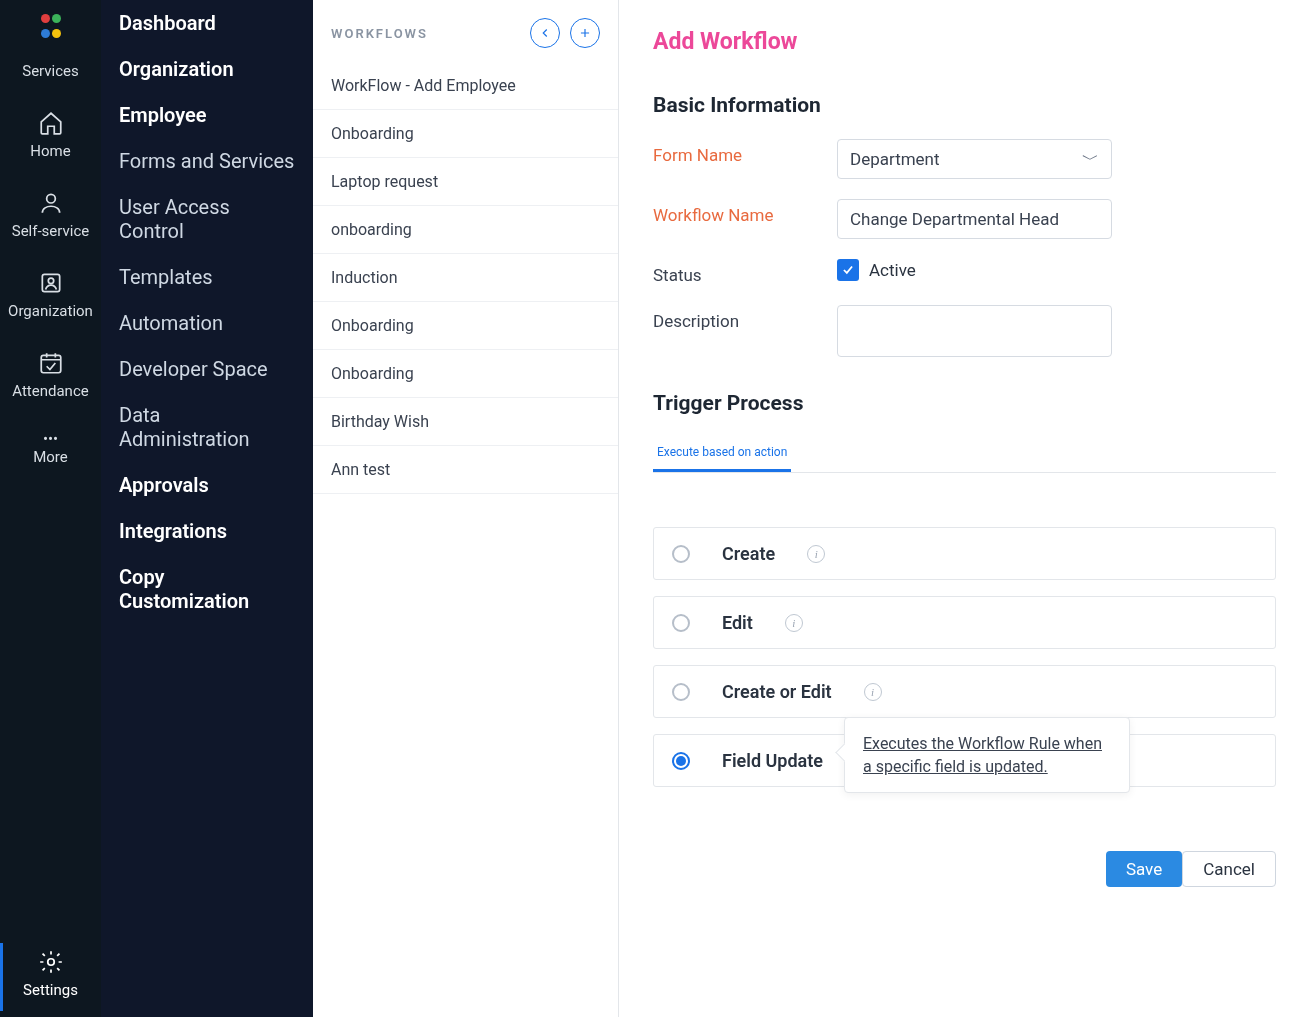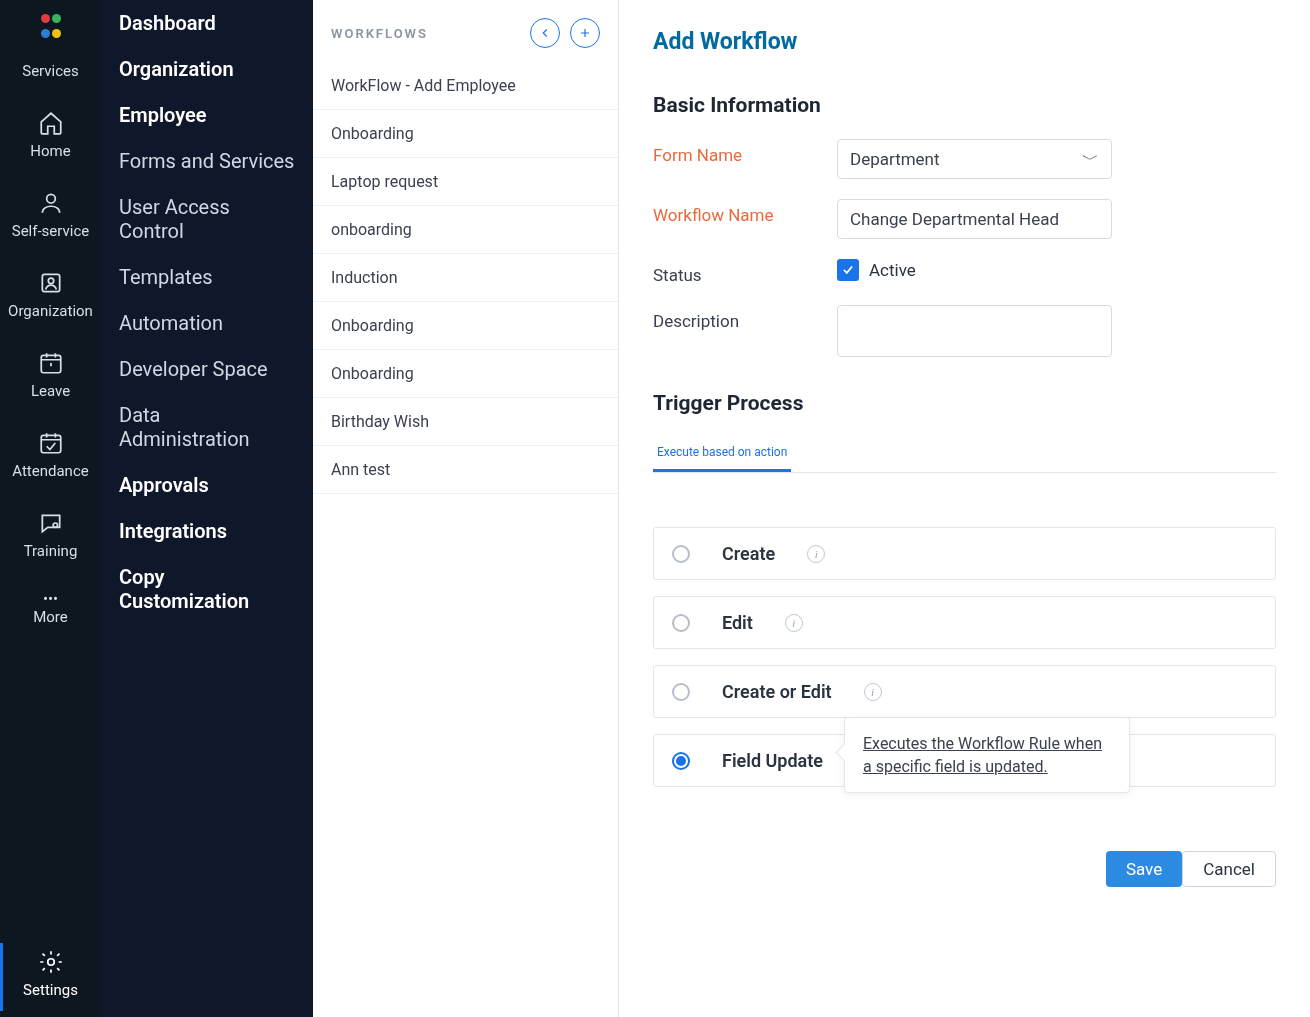--- a/index.html
+++ b/index.html
@@ -31,21 +31,21 @@
 .listcol .head { display:flex; align-items:center; justify-content:space-between; padding:0 18px 14px; }
 .listcol .head .title { font-size:13px; letter-spacing:2px; color:#8a94a2; font-weight:600; }
 .listcol .head .btns { display:flex; gap:10px; }
 .circ { width:30px; height:30px; border:1.5px solid #1a73e8; border-radius:50%; display:flex; align-items:center; justify-content:center; cursor:pointer; color:#1a73e8; }
 .circ svg { width:14px; height:14px; stroke:#1a73e8; fill:none; stroke-width:2; }
 .wf-item { padding:14px 18px; font-size:16px; color:#3a4250; border-bottom:1px solid #eef0f3; cursor:pointer; }
 .wf-item:first-of-type { border-top:1px solid #eef0f3; }
 
 
 .main { flex:1; padding:28px 34px 0 34px; position:relative; overflow:hidden; }
-.main h1 { font-size:23px; font-weight:700; color:#0369a1; margin-bottom:38px; }
+.main h1 { font-size:23px; font-weight:700; color:#ec4899; margin-bottom:38px; }
 .main h2 { font-size:21px; font-weight:700; color:#1e2733; margin-bottom:22px; }
 .row { display:flex; align-items:flex-start; margin-bottom:20px; }
 .row .lab { width:184px; font-size:17px; color:#e86a3f; padding-top:6px; }
 .row .lab.plain { color:#3a4250; }
 .row .ctl { }
 .select, .textin, .textarea { border:1px solid #d6dbe2; border-radius:4px; font-size:17px; color:#3a4250; background:#fff; }
 .select { width:275px; height:40px; padding:0 12px; display:flex; align-items:center; justify-content:space-between; cursor:pointer; }
 .select .chev { color:#6a7485; }
 .textin { width:275px; height:40px; padding:0 12px; }
 .textarea { width:275px; height:52px; padding:8px 12px; resize:none; }
@@ -104,37 +104,23 @@
       <svg viewBox="0 0 24 24">
           <rect x="4" y="4" width="16" height="16" rx="2"></rect>
           <circle cx="12" cy="10" r="2.5"></circle>
           <path d="M7 18c1-3 3-4 5-4s4 1 5 4"></path>
         </svg>
       <span>Organization</span>
     </div>
     <div class="rail-item">
       <svg viewBox="0 0 24 24">
           <rect x="3" y="5" width="18" height="16" rx="2"></rect>
-          <path d="M3 9h18M8 3v4M16 3v4M12 12v3M12 18h0"></path>
-        </svg>
-      <span>Leave</span>
-    </div>
-    <div class="rail-item">
-      <svg viewBox="0 0 24 24">
-          <rect x="3" y="5" width="18" height="16" rx="2"></rect>
           <path d="M3 9h18M8 3v4M16 3v4M8 15l3 3 5-6"></path>
         </svg>
       <span>Attendance</span>
-    </div>
-    <div class="rail-item">
-      <svg viewBox="0 0 24 24">
-          <path d="M4 5h16v11H9l-5 4V5z"></path>
-          <circle cx="16" cy="14" r="2"></circle>
-        </svg>
-      <span>Training</span>
     </div>
     <div class="rail-item">
       <div class="more-dots">•••</div>
       <span>More</span>
     </div>
     <div class="rail-spacer"></div>
     <div class="rail-item active">
       <svg viewBox="0 0 24 24">
           <circle cx="12" cy="12" r="3"></circle>
           <path d="M12 2v3M12 19v3M4.2 4.2l2.1 2.1M17.7 17.7l2.1 2.1M2 12h3M19 12h3M4.2 19.8l2.1-2.1M17.7 6.3l2.1-2.1"></path>

